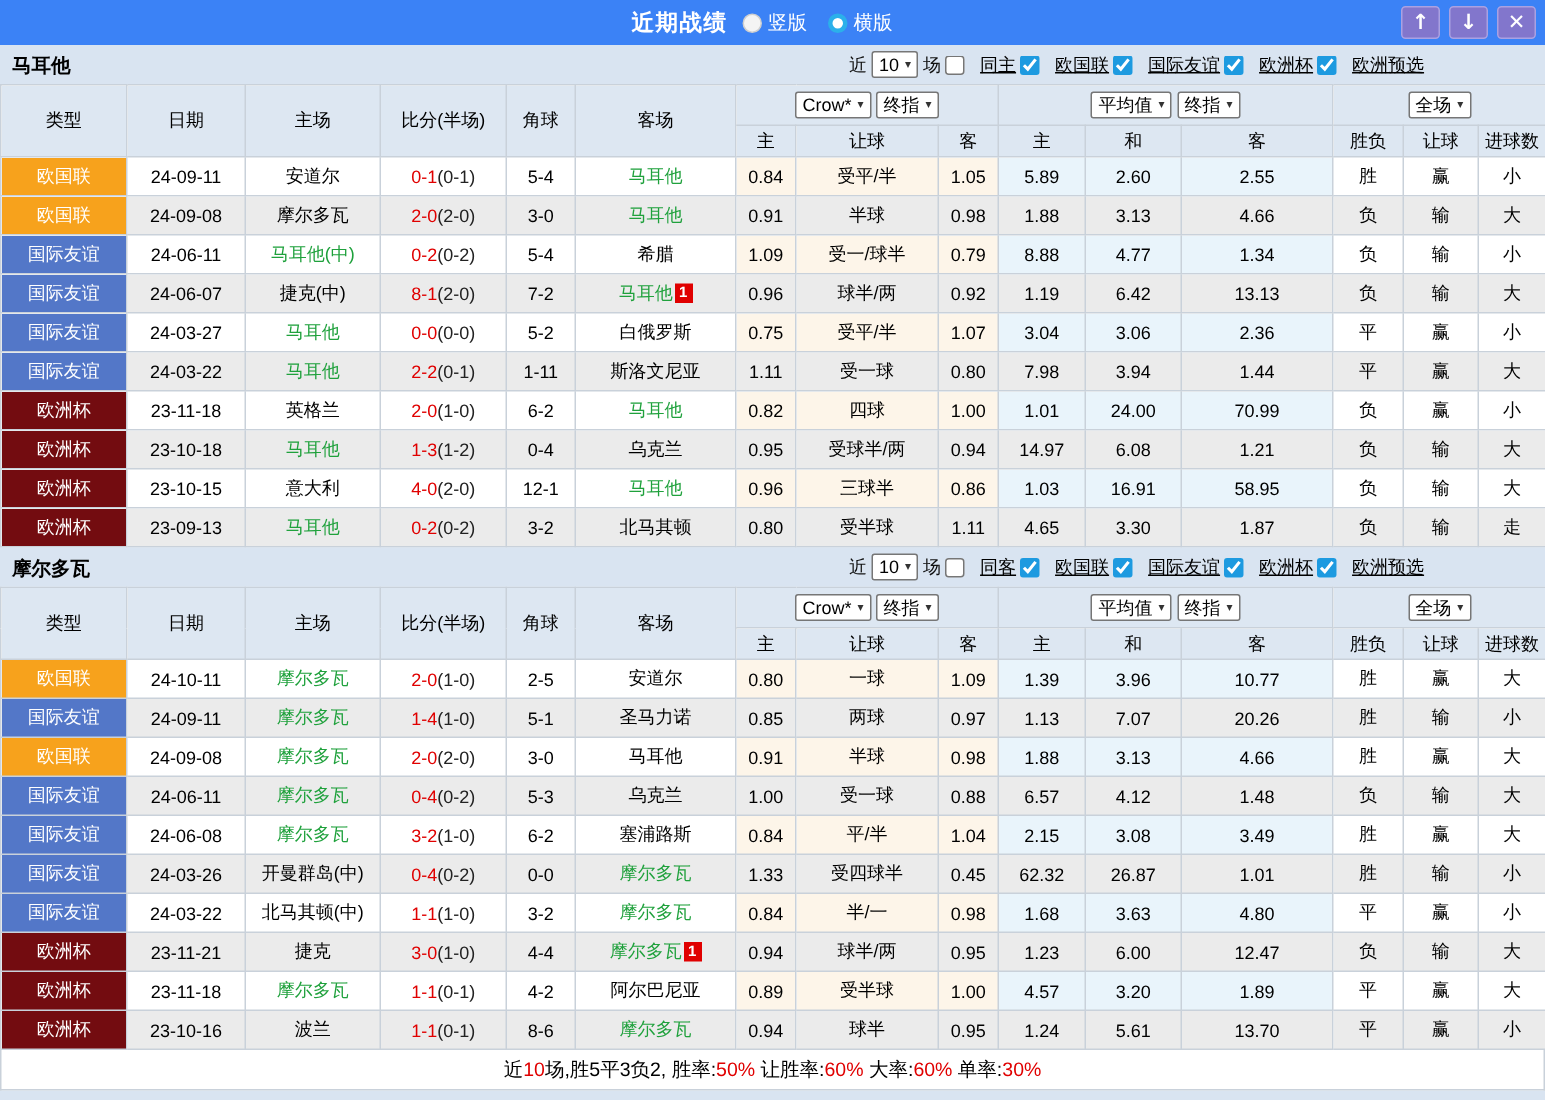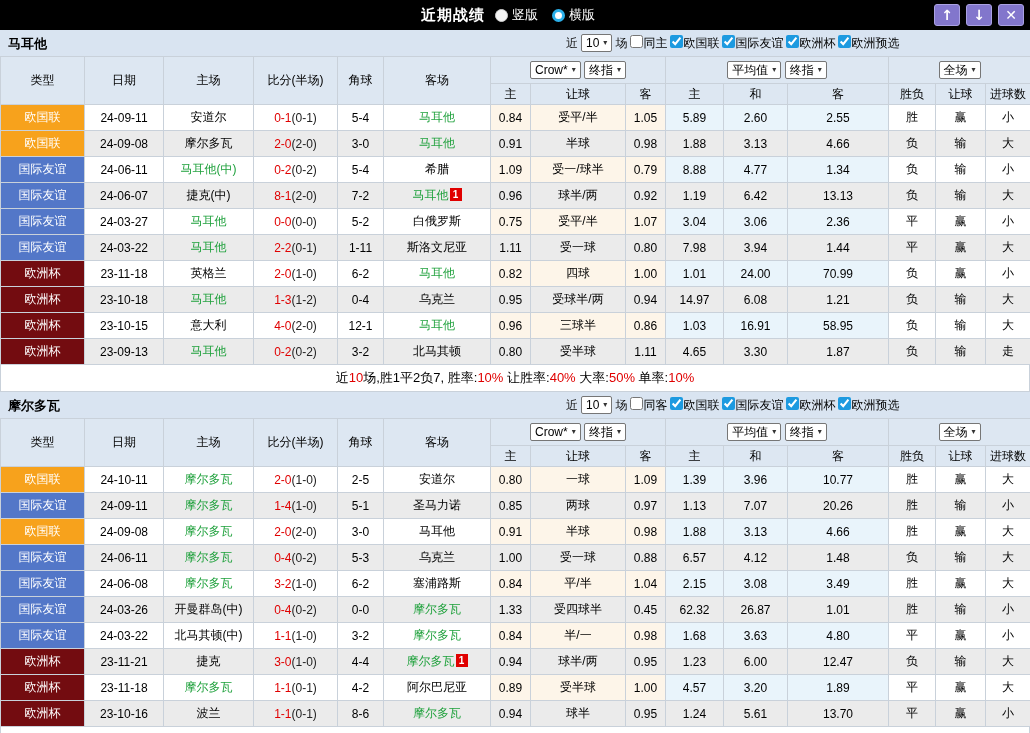--- a/index.html
+++ b/index.html
@@ -6,21 +6,21 @@
   body{
     width:1030px;height:733px;overflow:hidden;
     background:#d9e4f1;
     font-family:"Liberation Sans","DejaVu Sans",sans-serif;
     font-size:12px;color:#111;
   }
   .window{width:1030px;height:733px;position:relative;}
 
   
   .titlebar{
-    height:30px;background:#000000;position:relative;
+    height:30px;background:#3b82f6;position:relative;
     display:flex;align-items:center;justify-content:center;color:#fff;
   }
   .titlebar .title{font-size:15px;font-weight:bold;letter-spacing:1px;margin-right:10px;}
   .radio-wrap{display:inline-flex;align-items:center;gap:4px;margin-right:14px;font-size:13px;cursor:pointer;}
   .rdo{
     appearance:none;-webkit-appearance:none;margin:0;
     width:13px;height:13px;border-radius:50%;background:#f4f4f4;border:1px solid #cfcfcf;box-sizing:border-box;cursor:pointer;
   }
   .rdo:checked{background:#fff;border:3.5px solid #2bb0ea;}
   .tb-buttons{position:absolute;right:6px;top:4px;display:flex;gap:6px;}
@@ -32,21 +32,21 @@
 
   
   .section-bar{height:26px;position:relative;background:#d9e4f1;}
   .team{position:absolute;left:8px;top:5px;font-weight:bold;font-size:13px;color:#000;}
   .filters{position:absolute;left:566px;top:3px;display:flex;align-items:center;gap:3px;white-space:nowrap;height:20px;}
   .sel{
     display:inline-flex;align-items:center;gap:4px;background:#fff;border:1px solid #767676;border-radius:2px;
     padding:0 4px;height:18px;box-sizing:border-box;cursor:pointer;font-size:12px;color:#000;
   }
   .sel .arr{font-size:8px;color:#333;line-height:1;}
-  .chk{display:inline-flex;gap:0;cursor:pointer;color:#000;}
+  .chk{display:inline-flex;align-items:center;gap:10px;cursor:pointer;color:#000;text-decoration:underline;}
   .chk input{appearance:auto;width:13px;height:13px;margin:0;accent-color:#1d9ae0;cursor:pointer;}
   .leagues{display:inline-flex;align-items:center;gap:3px;}
 
   
   table.grid{border-collapse:collapse;table-layout:fixed;width:1030px;background:#fff;}
   .grid th,.grid td{border:1px solid #c9d1da;text-align:center;padding:0;overflow:hidden;white-space:nowrap;}
   .grid thead th{background:#dde7f2;font-weight:normal;color:#000;}
   .grid thead tr.r1 th{height:26px;}
   .grid thead tr.r2 th{height:20px;}
   .grid tbody td{height:25px;font-size:12px;color:#000;}
@@ -365,21 +365,20 @@
               <td class="avg">4.65</td>
               <td class="avg">3.30</td>
               <td class="avg">1.87</td>
               <td class="blue">负</td>
               <td class="blue">输</td>
               <td class="green">走</td>
             </tr>
           </tbody>
     </table>
 
-    <div class="summary"><span>近</span><span class="r">10</span><span>场,胜1平2负7, 胜率:</span><span class="r">10%</span><span> 让胜率:</span><span class="r">40%</span><span> 大率:</span><span class="r">50%</span><span> 单率:</span><span class="r">10%</span></div>
   </div>
 
   <div class="section">
     <div class="section-bar">
       <span class="team">摩尔多瓦</span>
       <div class="filters">
         <span>近</span>
         <span class="sel">
               <span>10</span>
               <span class="arr">▾</span>

